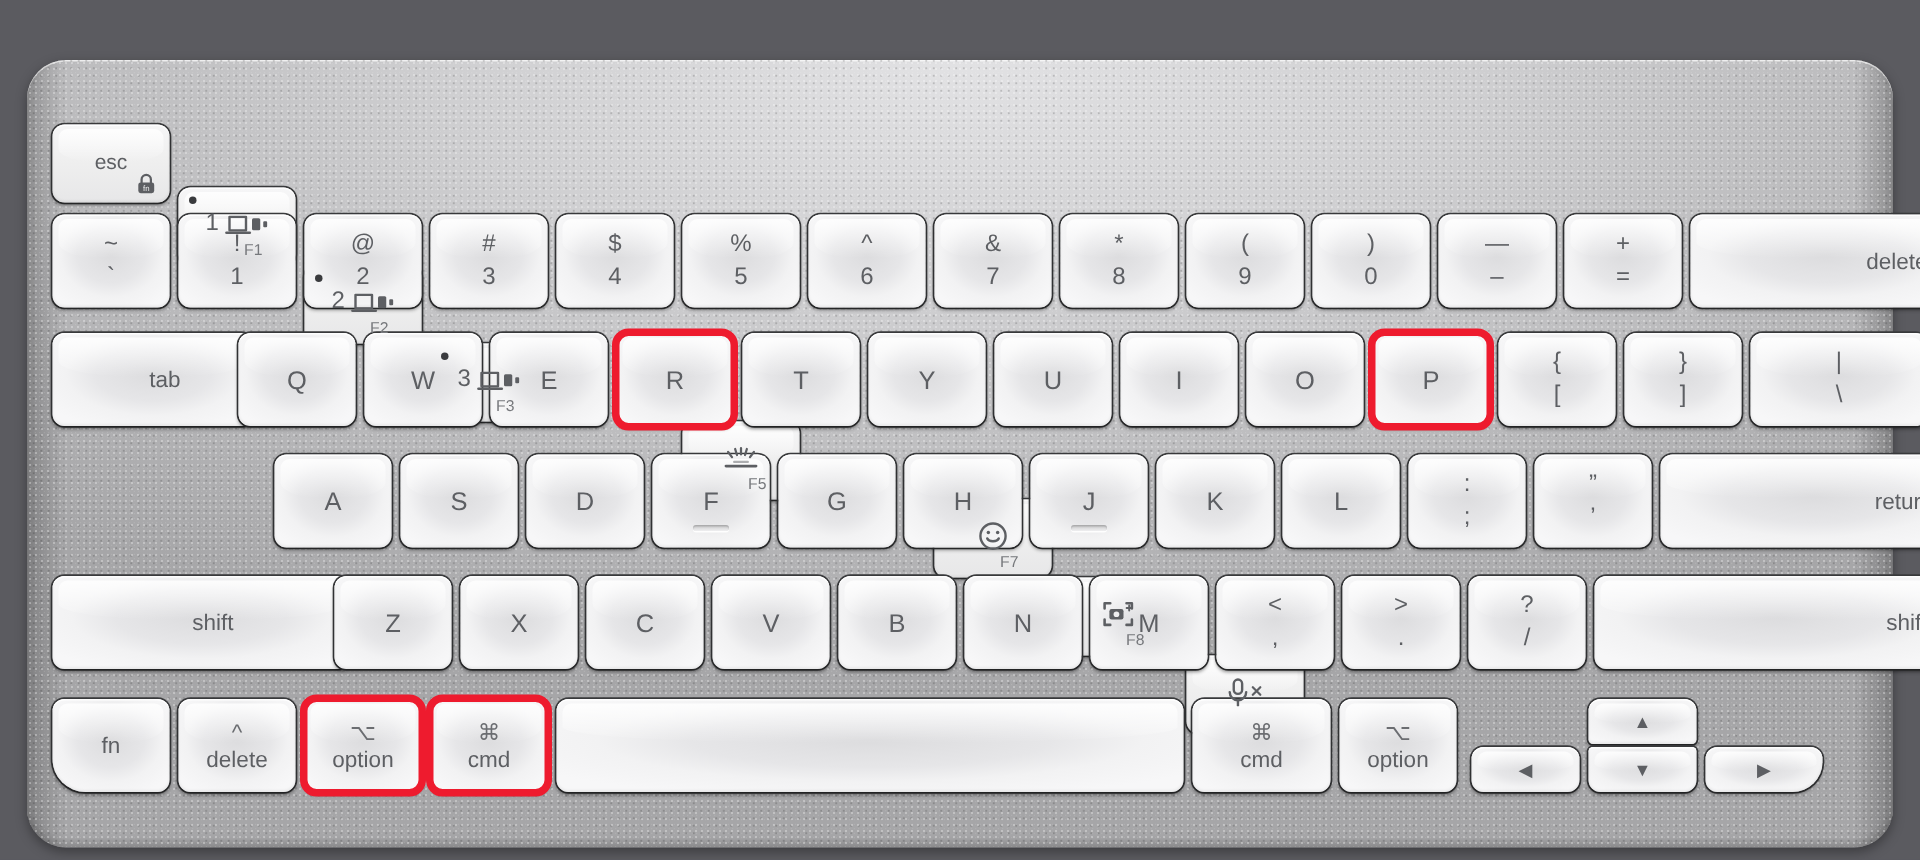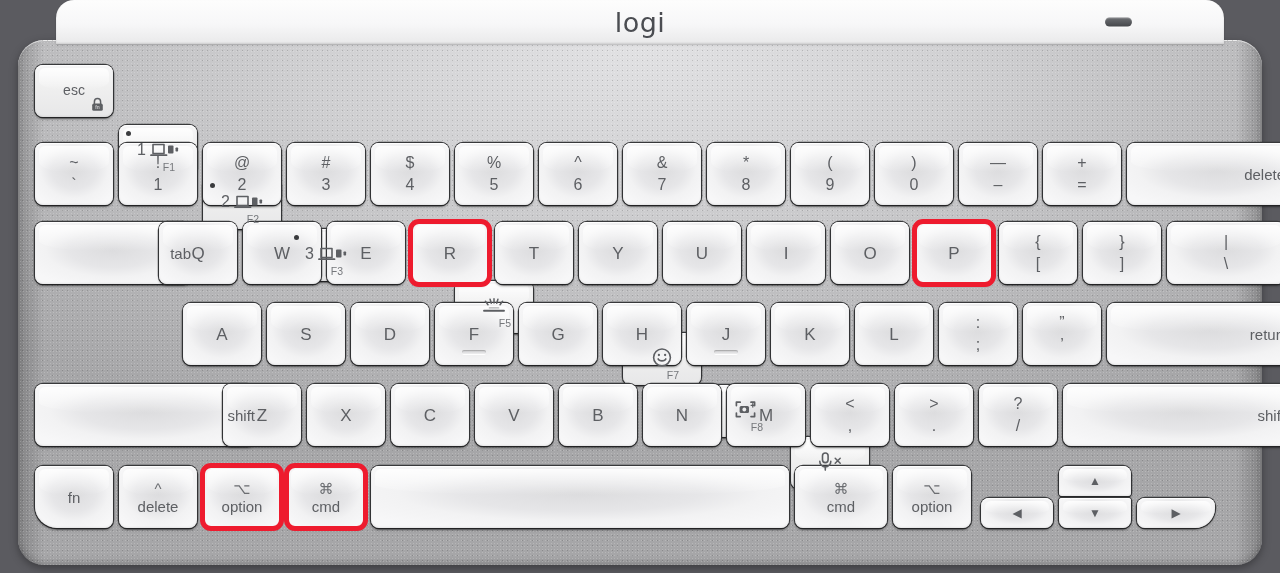--- a/index.html
+++ b/index.html
@@ -87,21 +87,21 @@
     background:linear-gradient(180deg, rgba(255,255,255,.85), rgba(255,255,255,0));
     pointer-events:none;
   }
   .key.flat{
     background:linear-gradient(180deg,#f6f6f7 0%,#efefef 45%,#e7e7e8 100%);
   }
 
   
   .lbl{position:relative;z-index:2;line-height:1;}
   .key.word{font-size:15px;}
-  .key.word.left{justify-content:flex-end;padding-left:38px;}
+  .key.word.left{justify-content:center;padding-left:16px;}
   .key.word.right{justify-content:flex-end;padding-right:22px;}
 
   .dual{position:relative;z-index:2;display:flex;flex-direction:column;
         align-items:center;justify-content:center;gap:6px;line-height:1;}
   .dual .top{font-size:16px;}
   .dual .bot{font-size:16px;}
 
   .fnkey{position:relative;}
   .fnkey .glyph{position:absolute;left:0;right:0;top:50%;transform:translateY(-58%);
                 text-align:center;z-index:2;}
@@ -134,27 +134,23 @@
 
   svg{display:block;}
 </style>
 </head>
 <body>
 
 <div id="stage">
 
   <div class="kb-body"></div>
 
-  <div class="top-bezel">
-    <div class="logo">logi</div>
-    <div class="usbc"></div>
-  </div>
 
   <div id="keys">
-      <div class="key fnkey flat" style="left: 35px; top: 65px; width: 78px; height: 52px;">
+      <div class="key fnkey flat" style="left: 35px; top: 83px; width: 78px; height: 52px;">
         <div class="gloss"></div>
         <span class="lbl" style="font-size:14px;position:absolute;left:0;right:0;top:50%;transform:translateY(-60%);text-align:center;">esc</span>
        <span class="locksmall">
           <svg width="15" height="15" viewBox="0 0 15 15" fill="none" stroke="#5d5f63" stroke-width="1.6" stroke-linecap="round" stroke-linejoin="round">
       <rect x="2.2" y="6.6" width="10.6" height="7.2" rx="1.6" fill="#5d5f63" stroke="none"></rect>
       <path d="M4.4 6.6 v-1.9 a3.1 3.1 0 0 1 6.2 0 v1.9" stroke-width="1.5"></path>
       <text x="7.5" y="12.2" font-size="5.2" fill="#eeeeef" stroke="none" text-anchor="middle" font-family="Liberation Sans, sans-serif">fn</text>
           </svg>
         </span>
       </div>

